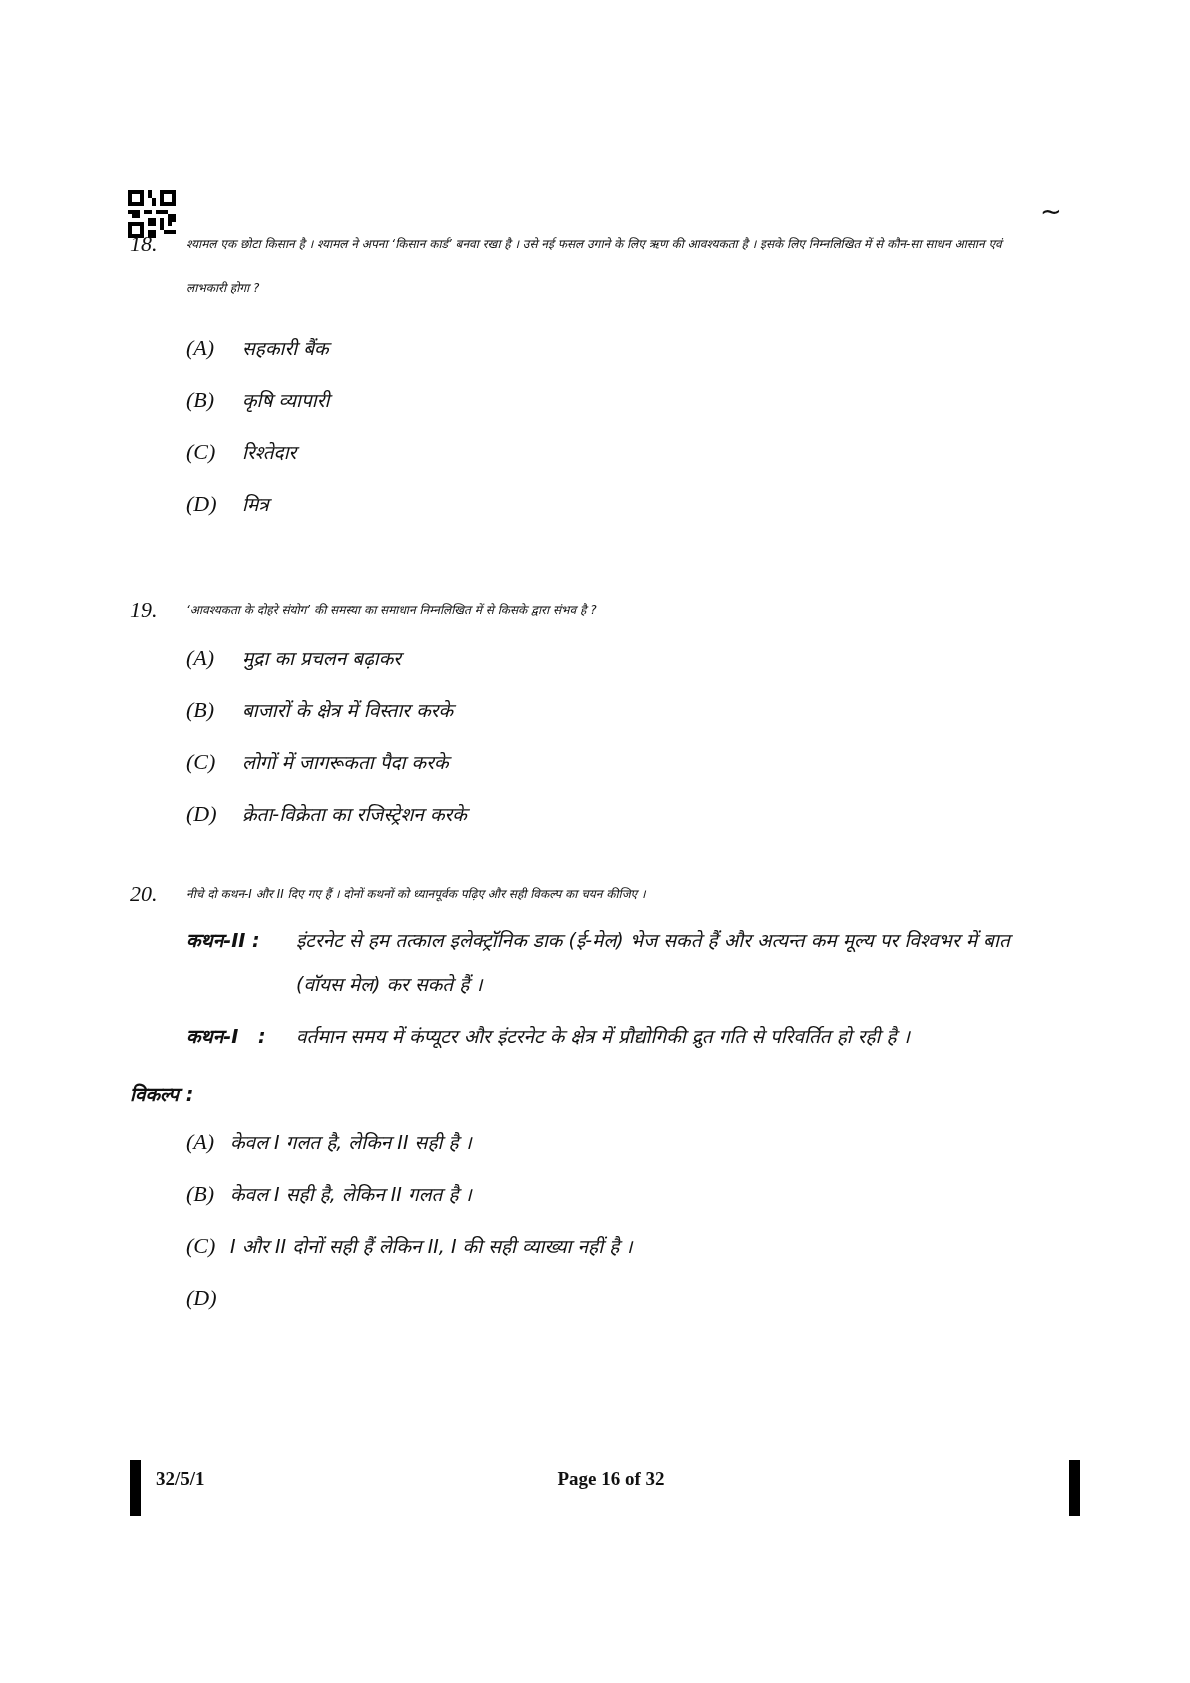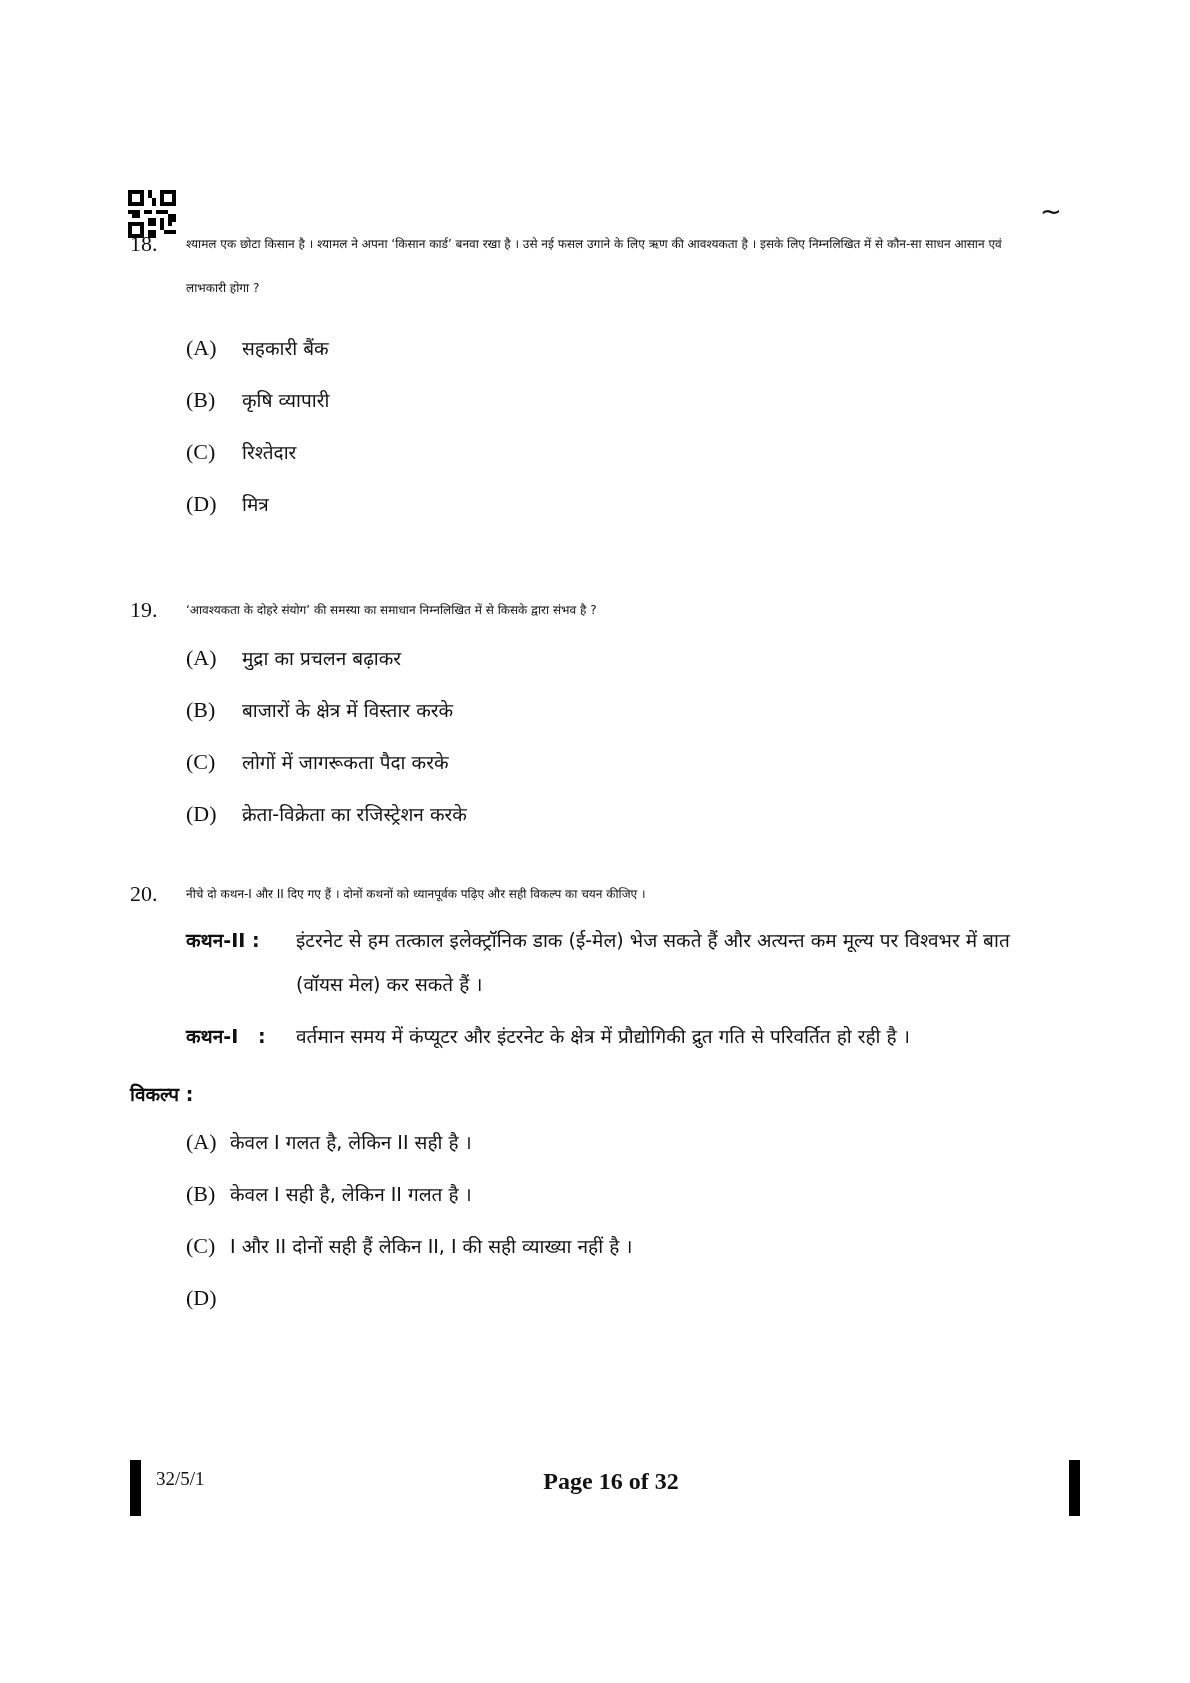--- a/index.html
+++ b/index.html
@@ -1,36 +1,36 @@
 <!DOCTYPE html>
 <html><head>
 <meta charset="utf-8">
 <style>
   html, body { margin: 0; padding: 0; background: #ffffff; }
   body { width: 1190px; height: 1683px; position: relative; overflow: hidden;
          font-family: "DejaVu Serif", "Liberation Serif", serif; color: #111; }
   .qr { position: absolute; left: 128px; top: 190px; width: 48px; height: 48px; }
   .tilde { position: absolute; left: 1040px; top: 196px; font-size: 26px; font-family: "DejaVu Sans", sans-serif; }
-  .q { position: absolute; left: 130px; width: 900px; }
+  .q { position: absolute; left: 130px; width: 900px; font-style: italic; }
   .qline { display: flex; font-size: 21px; line-height: 44px; }
   .qnum { width: 56px; flex: none; font-family: "Liberation Serif", serif; font-size: 22px; }
   .qtext { flex: 1; font-family: "DejaVu Sans", sans-serif; font-size: 12px; line-height: 44px; }
   .opt { display: flex; margin-left: 56px; height: 52px; align-items: center; font-size: 19px; }
   .opt .lbl { width: 56px; font-family: "Liberation Serif", serif; font-size: 22px; flex: none; }
   .opt .txt { font-family: "DejaVu Sans", sans-serif; }
   .opt2 .lbl { width: 44px; }
   .stmt { display: flex; margin-left: 56px; font-size: 19px; line-height: 44px; margin-top: 8px; }
   .stmt .sl { width: 110px; flex: none; font-family: "DejaVu Sans", sans-serif; font-weight: bold; }
   .stmt .sl span { font-weight: bold; }
   .stmt .st { flex: 1; font-family: "DejaVu Sans", sans-serif; }
   .vik { margin-top: 14px; font-family: "DejaVu Sans", sans-serif; font-weight: bold; font-size: 19px; line-height: 44px; }
   .footer { position: absolute; top: 1460px; left: 130px; width: 950px; height: 56px; }
   .bar { position: absolute; top: 0; width: 11px; height: 56px; background: #000; }
-  .code { position: absolute; left: 26px; top: 8px; font-weight: normal; font-size: 19px; font-family: "Liberation Serif", serif; }
-  .page { position: absolute; left: 0; right: 0; top: 8px; text-align: center; font-weight: bold; font-size: 24px; font-family: "Liberation Serif", serif; margin-left: 12px; }
+  .code { position: absolute; left: 26px; top: 8px; font-weight: bold; font-size: 19px; font-family: "Liberation Serif", serif; }
+  .page { position: absolute; left: 0; right: 0; top: 8px; text-align: center; font-weight: bold; font-size: 19px; font-family: "Liberation Serif", serif; margin-left: 12px; }
 </style>
 </head>
 <body>
 
 <div class="qr">
   <svg width="48" height="48" viewBox="0 0 12 12" shape-rendering="crispEdges">
     <rect x="0" y="0" width="4" height="4" fill="#000"></rect>
       <rect x="1" y="1" width="2" height="2" fill="#fff"></rect>
     <rect x="8" y="0" width="4" height="4" fill="#000"></rect>
       <rect x="9" y="1" width="2" height="2" fill="#fff"></rect>

